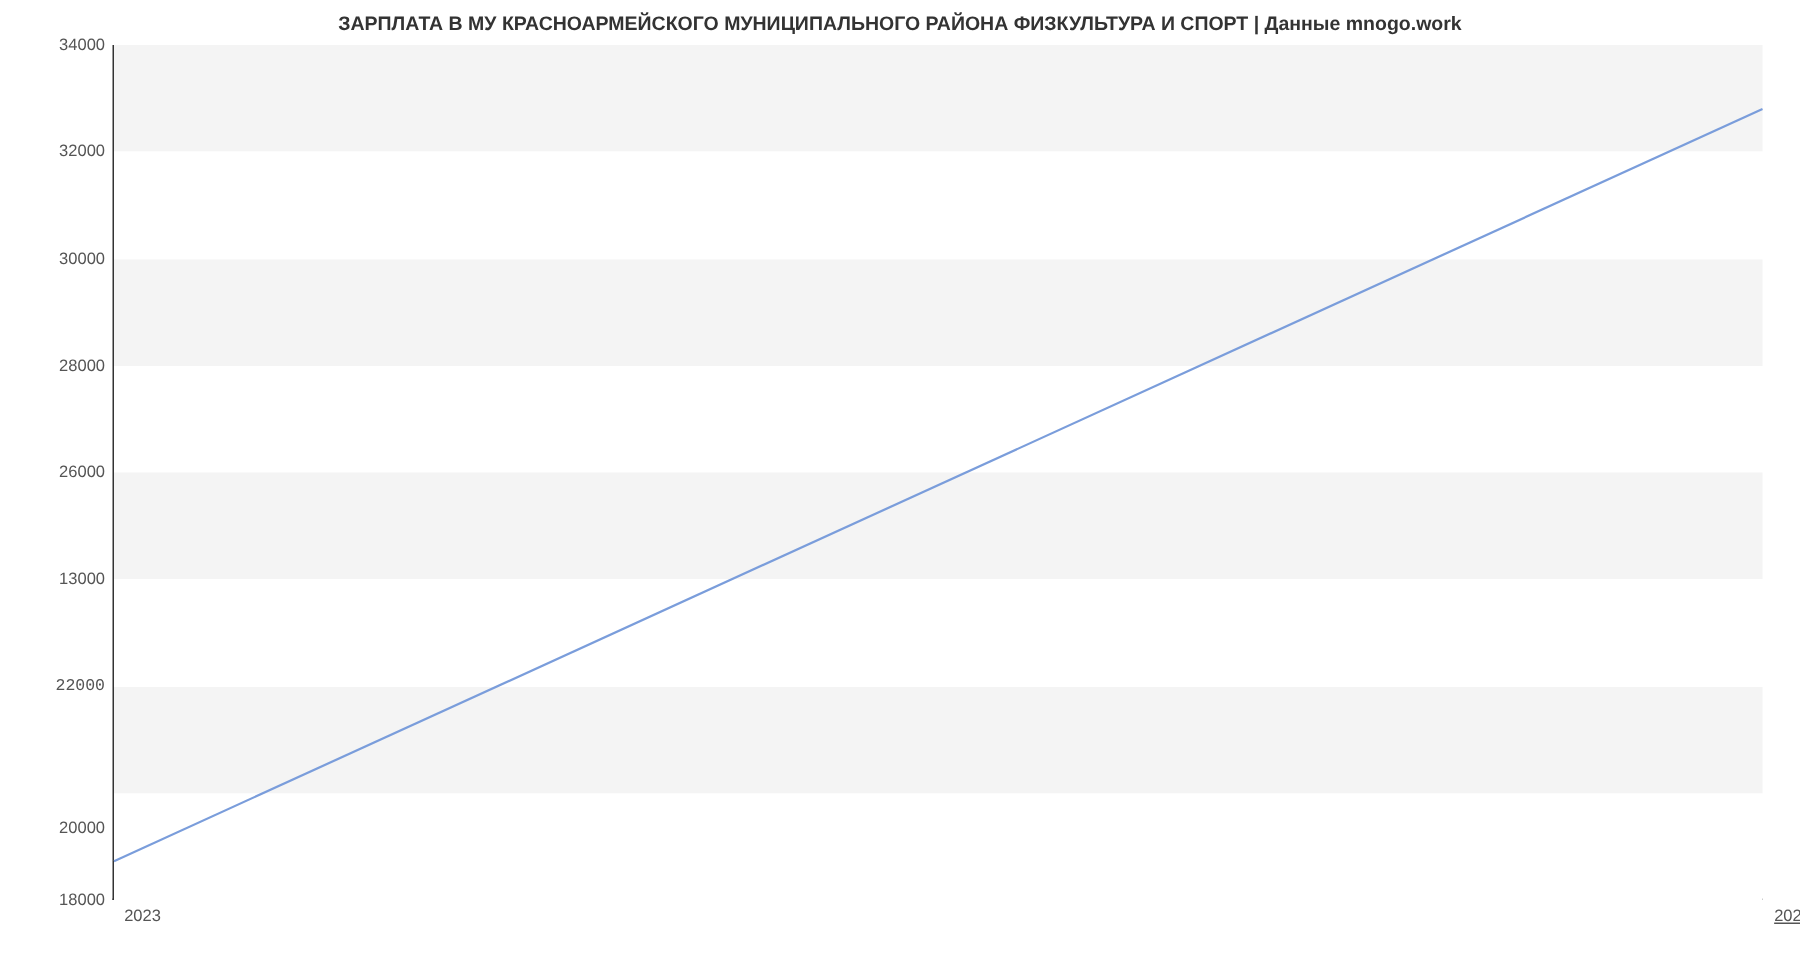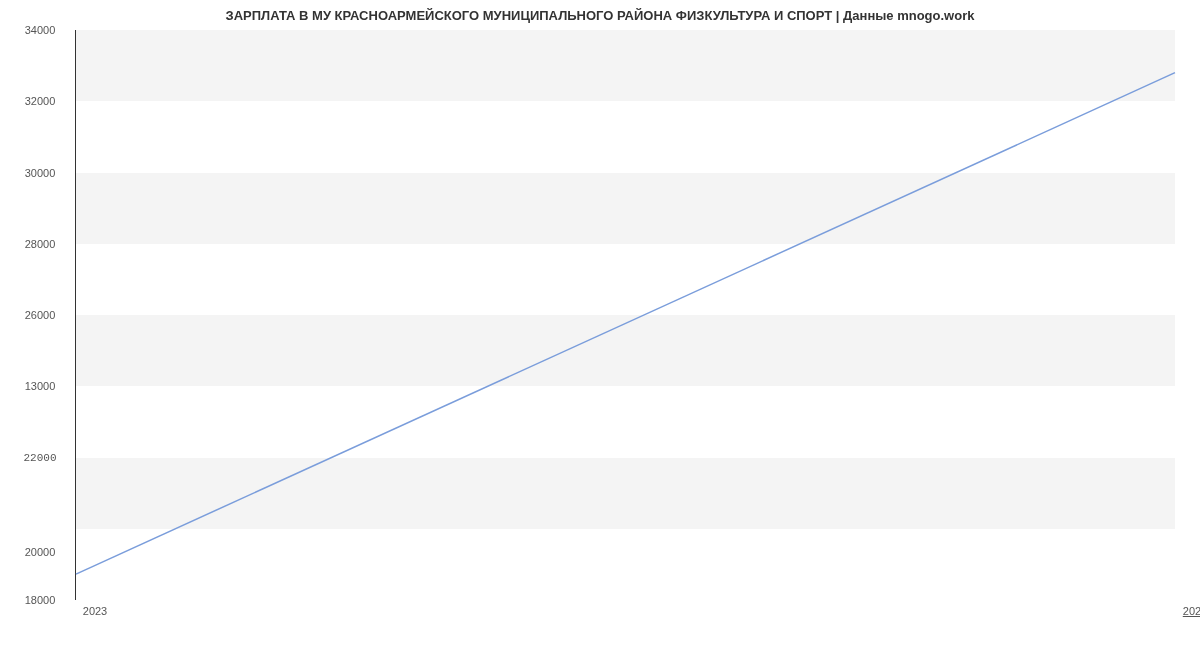--- a/index.html
+++ b/index.html
@@ -42,21 +42,21 @@
   .band {
     position: absolute;
     left: 0;
     width: 100%;
     background: #f4f4f4;
   }
   .y-tick {
     position: absolute;
     right: 1130px;
     width: 60px;
-    text-align: center;
+    text-align: right;
     font-size: 11px;
     color: #555;
     transform: translateY(-50%);
   }
   .x-tick {
     position: absolute;
     top: 605px;
     font-size: 11px;
     color: #555;
     transform: translateX(-50%);

